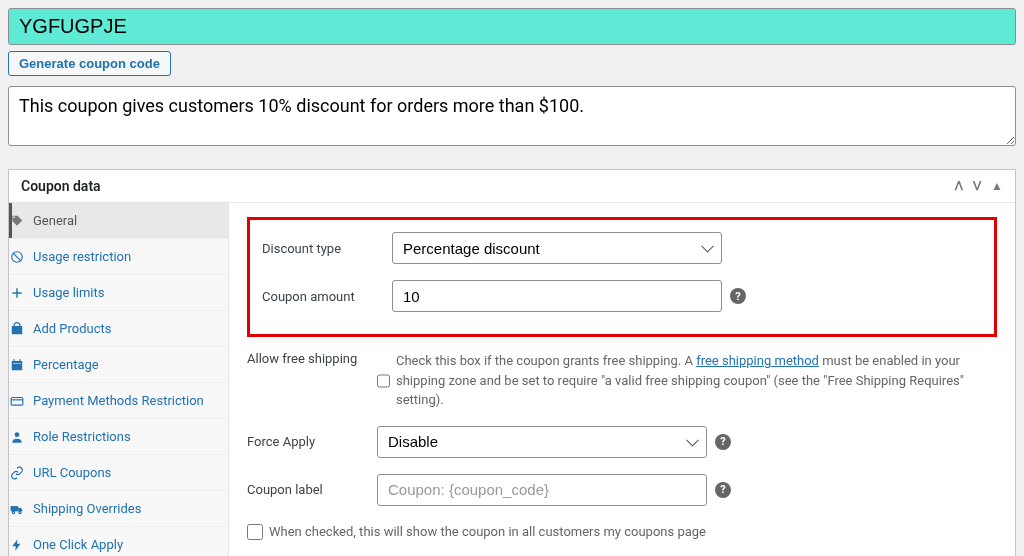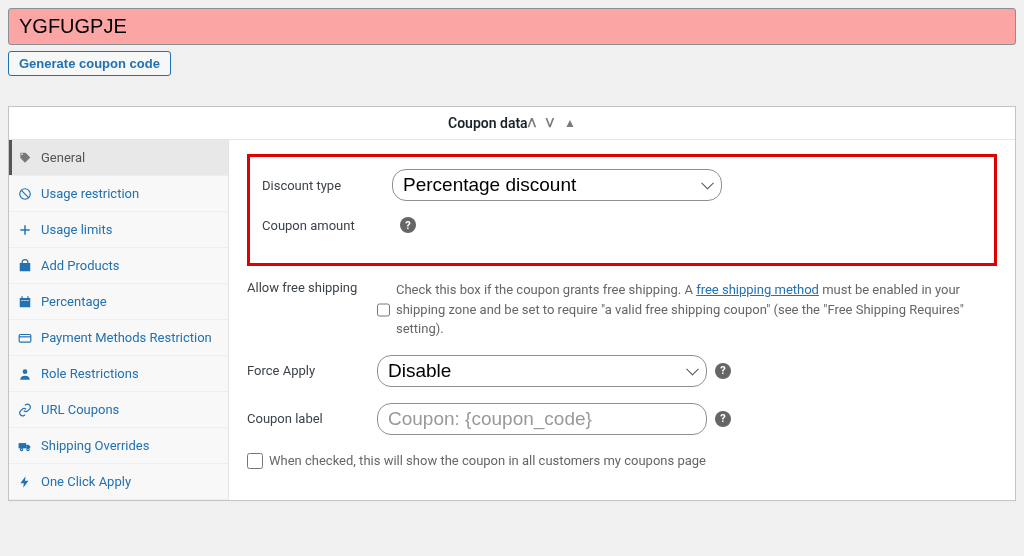--- a/index.html
+++ b/index.html
@@ -12,21 +12,21 @@
   }
   .top-section {
     margin-bottom: 20px;
   }
   .title-input {
     width: 100%;
     font-size: 20px;
     padding: 6px 10px;
     border: 1px solid #8c8f94;
     border-radius: 3px;
-    background: #fca5a5;
+    background: #5eead4;
     outline: none;
     margin-bottom: 6px;
   }
   .gen-code-btn {
     display: inline-block;
     border: 1px solid #2271b1;
     color: #2271b1;
     background: #f6f7f7;
     padding: 4px 10px;
     font-size: 13px;
@@ -49,21 +49,21 @@
     min-height: 44px;
     font-family: inherit;
   }
   .panel {
     background: #fff;
     border: 1px solid #c3c4c7;
   }
   .panel-header {
     display: flex;
     align-items: center;
-    justify-content: center;
+    justify-content: space-between;
     padding: 8px 12px;
     border-bottom: 1px solid #e5e5e5;
     font-size: 14px;
     font-weight: 600;
     color: #1d2327;
   }
   .panel-header-actions {
     display: flex;
     gap: 10px;
     color: #787c82;
@@ -76,21 +76,21 @@
   }
   .tabs {
     width: 220px;
     background: #f8f8f8;
     border-right: 1px solid #e5e5e5;
   }
   .tab {
     display: flex;
     align-items: center;
     gap: 8px;
-    padding: 10px 8px;
+    padding: 10px 0;
     font-size: 13px;
     color: #2271b1;
     cursor: pointer;
     border-bottom: 1px solid #eee;
   }
   .tab .icon { width: 16px; display: inline-flex; justify-content: center; color: #2271b1; }
   .tab.active {
     background: #e8e8e8;
     color: #555;
     position: relative;
@@ -102,21 +102,21 @@
     width: 3px;
     background: #555;
   }
   .tab.active .icon { color: #777; }
   .content {
     flex: 1;
     padding: 14px 18px;
   }
   .highlight-box {
     border: 3px solid #e00000;
-    padding: 12px 12px 14px 12px;
+    padding: 12px 12px 6px 12px;
     margin-bottom: 14px;
   }
   .form-row {
     display: flex;
     align-items: center;
     margin-bottom: 16px;
   }
   .form-row.top-align { align-items: flex-start; }
   .form-label {
     width: 130px;
@@ -141,22 +141,22 @@
     border-right: 1.5px solid #555;
     border-bottom: 1.5px solid #555;
     transform: translateY(-70%) rotate(45deg);
     pointer-events: none;
   }
   .select-input, .text-input {
     width: 100%;
     height: 32px;
     padding: 4px 28px 4px 10px;
     border: 1px solid #8c8f94;
-    border-radius: 14px;
-    font-size: 19px;
+    border-radius: 3px;
+    font-size: 15px;
     background: #fff;
     appearance: none;
     outline: none;
   }
   .text-input { padding: 4px 10px; }
   .help-icon {
     background: #666;
     color: #fff;
     width: 16px;
     height: 16px;
@@ -189,20 +189,23 @@
   }
   .checkbox-text a { color: #2271b1; text-decoration: underline; }
   .placeholder::placeholder { color: #999; }
 </style>
 </head>
 <body>
 
 <div class="top-section">
   <input type="text" class="title-input" value="YGFUGPJE" style="">
   <button class="gen-code-btn">Generate coupon code</button>
+  <div class="desc-wrap">
+    <textarea class="desc-input" id="desc-ta" style="">This coupon gives customers 10% discount for orders more than $100.</textarea>
+  </div>
 </div>
 
 <div class="panel">
   <div class="panel-header">
     <span>Coupon data</span>
     <div class="panel-header-actions">
       <span>ᐱ</span>
       <span>ᐯ</span>
       <span>▲</span>
     </div>
@@ -318,20 +321,23 @@
 
       <div class="highlight-box">
         <div class="form-row">
           <div class="form-label">Discount type</div>
           <div class="form-control select-wrap">
             <input type="text" readonly="" class="select-input" value="Percentage discount" style="">
           </div>
         </div>
         <div class="form-row">
           <div class="form-label">Coupon amount</div>
+          <div class="form-control">
+            <input type="text" class="text-input" value="10" style="">
+          </div>
           <span class="help-icon">?</span>
         </div>
       </div>
 
       <div class="form-row top-align">
         <div class="form-label">Allow free shipping</div>
         <div class="checkbox-row">
           <input type="checkbox" style="">
           <div class="checkbox-text">
             <span>Check this box if the coupon grants free shipping. A </span><a href="#">free shipping method</a><span> must be enabled in your shipping zone and be set to require "a valid free shipping coupon" (see the "Free Shipping Requires" setting).</span>

